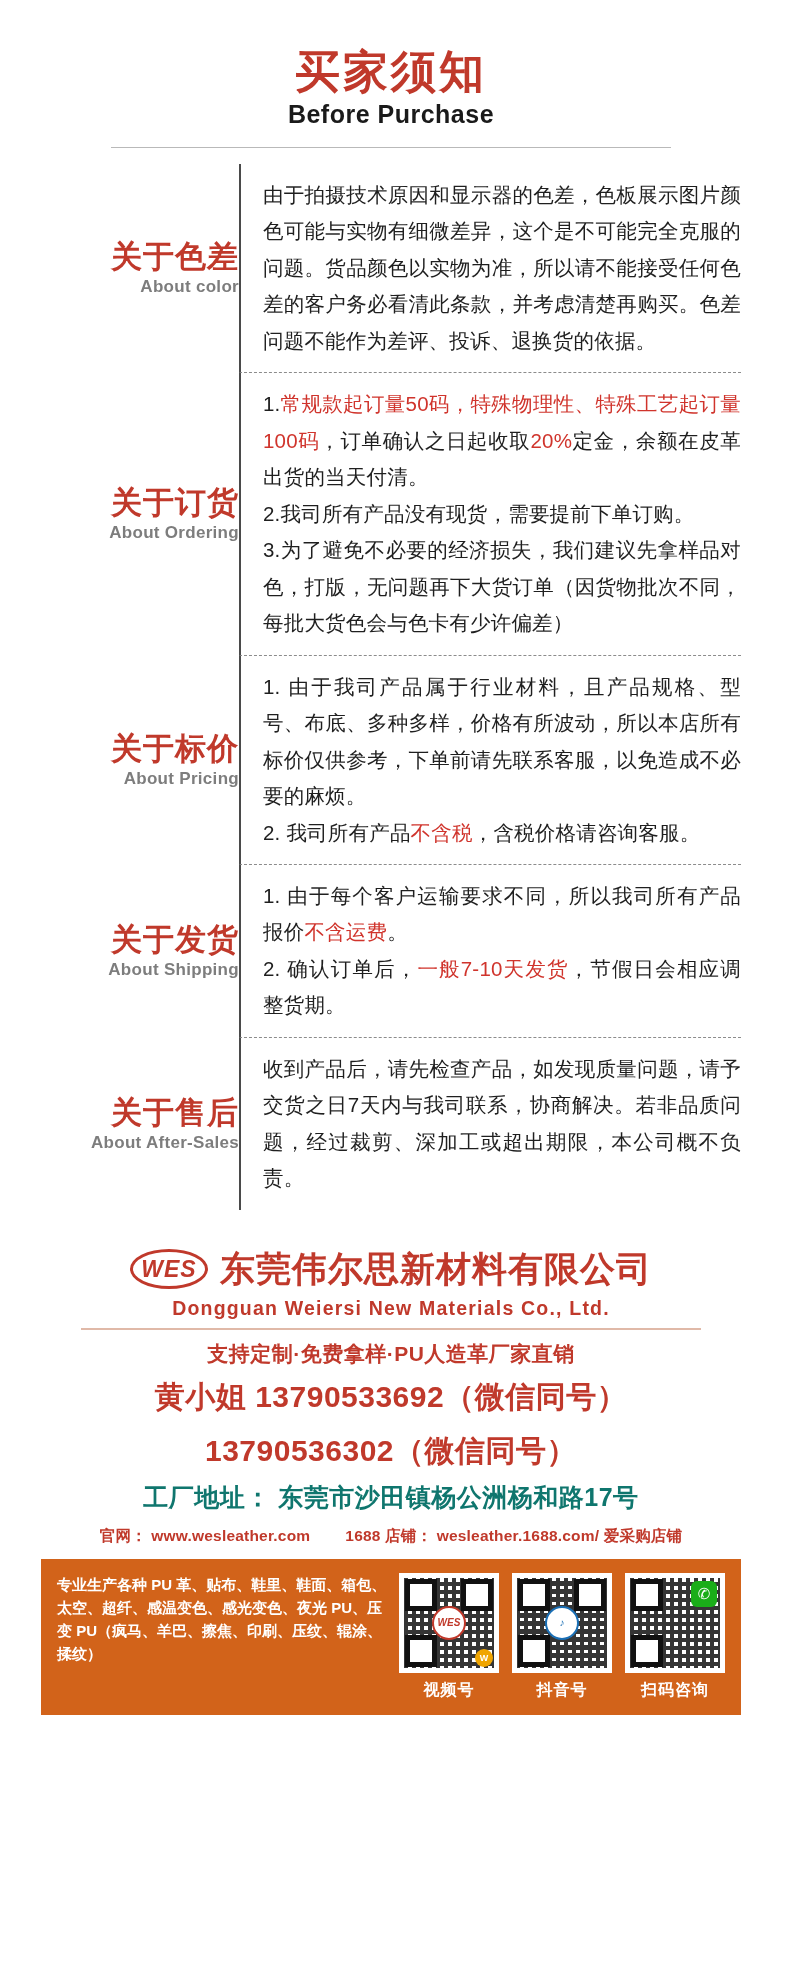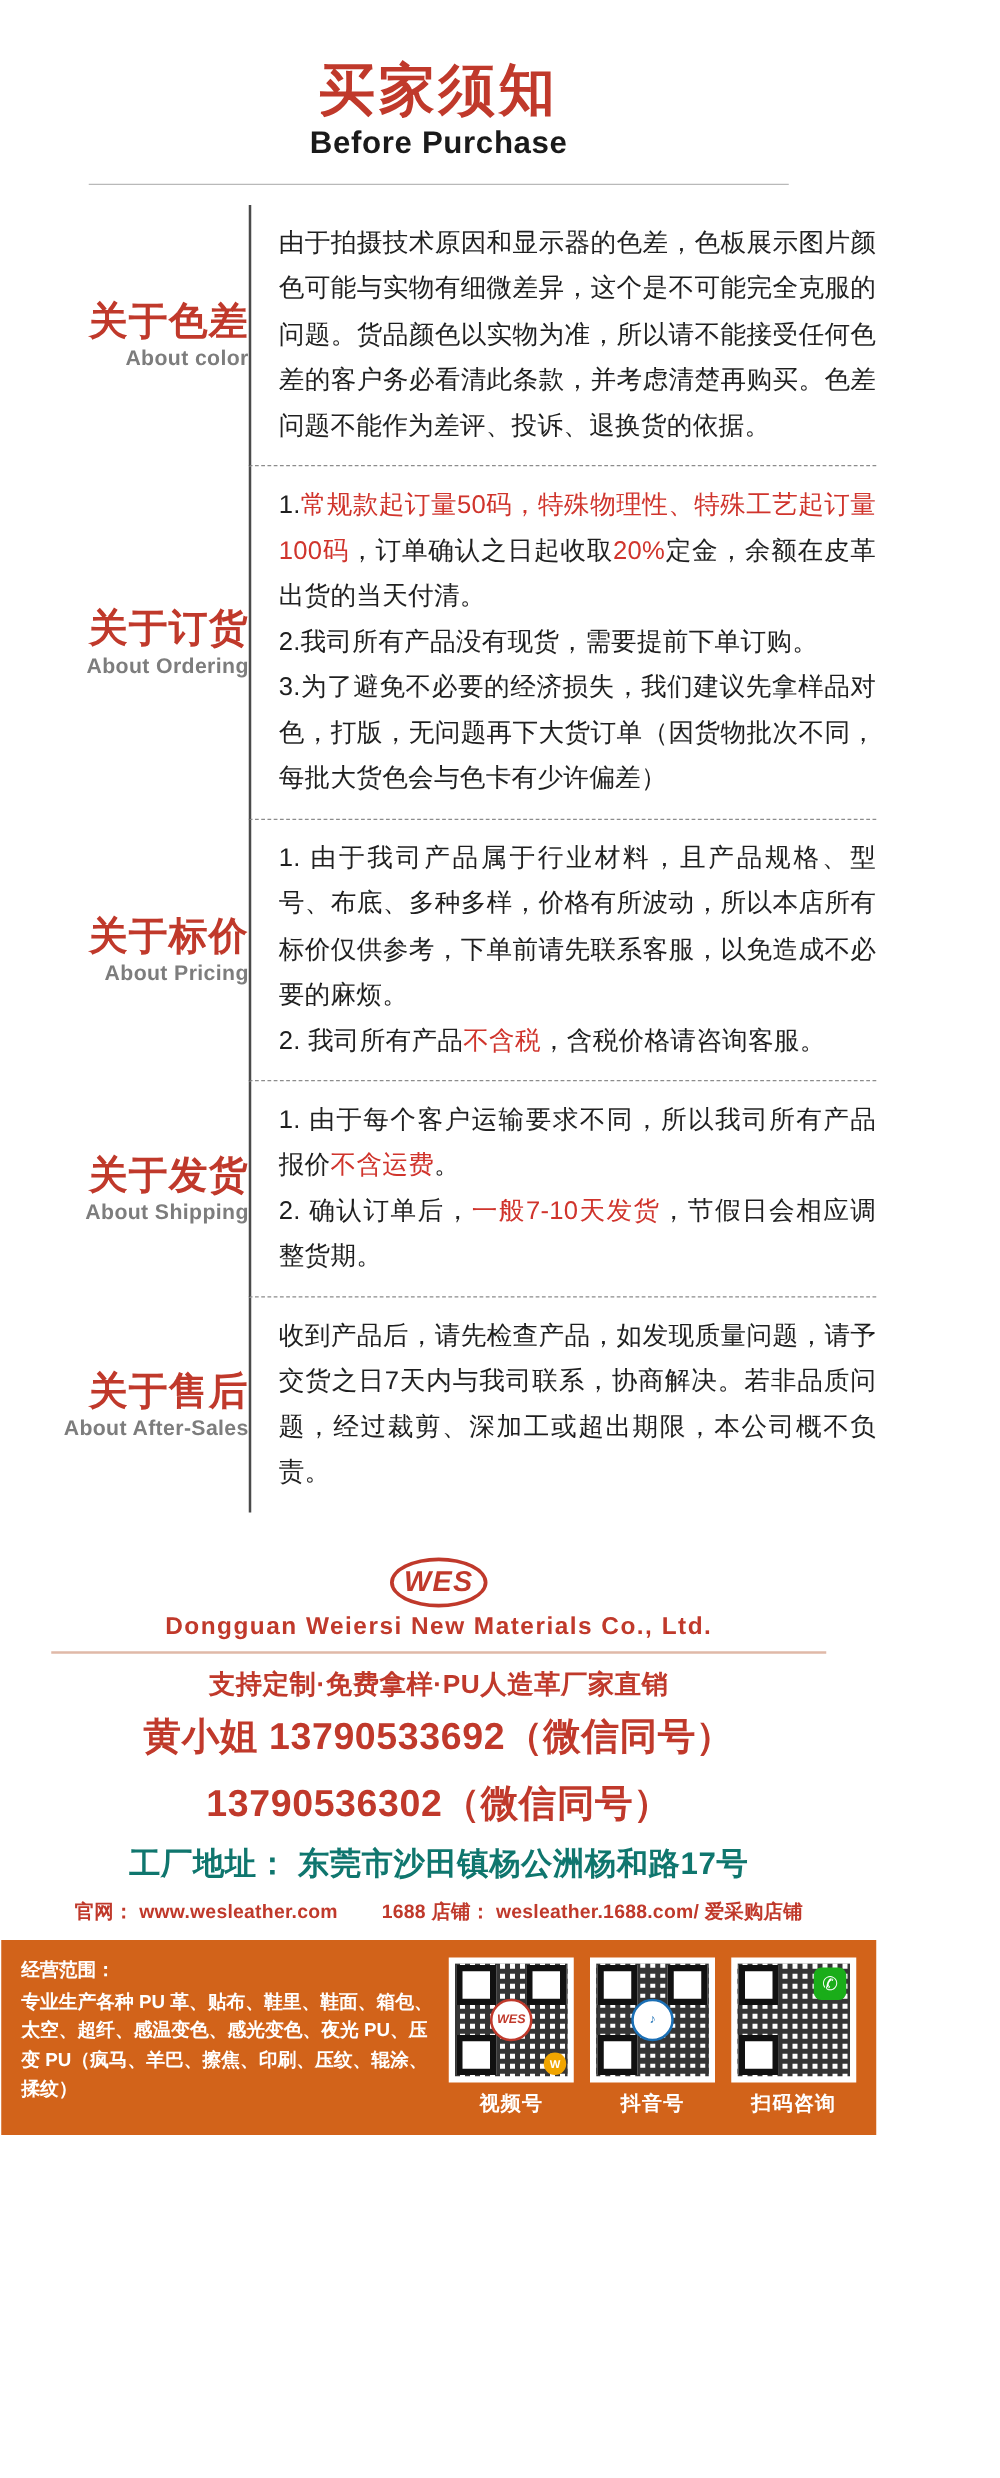--- a/index.html
+++ b/index.html
@@ -13,20 +13,21 @@
     font-family: "Liberation Sans", sans-serif;
     color: #222;
     position: relative;
     overflow: hidden;
   }
   .page {
     width: 702px;
     height: 1982px;
     position: relative;
     background: #fff;
+    padding-left: 40px;
   }
 
   
   .header {
     text-align: center;
     padding-top: 48px;
   }
   .header-cn {
     font-size: 45px;
     font-weight: bold;
@@ -407,39 +408,39 @@
           <span>收到产品后，请先检查产品，如发现质量问题，请予交货之日7天内与我司联系，协商解决。若非品质问题，经过裁剪、深加工或超出期限，本公司概不负责。</span>
         </p>
       </div>
     </div>
 
   </div>
 
   <div class="company">
     <div class="company-name-line">
       <span class="logo-wes">WES</span>
+      <span class="company-cn">东莞伟尔思新材料有限公司</span>
     </div>
     <div class="company-en">Dongguan  Weiersi  New  Materials  Co.,  Ltd.</div>
     <div class="company-rule"></div>
     <div class="company-tagline">支持定制·免费拿样·PU人造革厂家直销</div>
     <div class="contact-line">黄小姐 13790533692（微信同号）</div>
     <div class="contact-line second">13790536302（微信同号）</div>
     <div class="address-line">工厂地址： 东莞市沙田镇杨公洲杨和路17号</div>
     <div class="links-line">
       <span>官网：</span>
       <span>www.wesleather.com</span>
       <span class="sep"></span>
       <span>1688 店铺：</span>
       <span>wesleather.1688.com/ 爱采购店铺</span>
     </div>
   </div>
 
   <div class="footer">
     <div class="footer-left">
-      <div class="footer-title">经营范围：</div>
       <div class="footer-text">专业生产各种 PU 革、贴布、鞋里、鞋面、箱包、太空、超纤、感温变色、感光变色、夜光 PU、压变 PU（疯马、羊巴、擦焦、印刷、压纹、辊涂、揉纹）</div>
     </div>
     <div class="qr-group">
 
       <div class="qr-item">
         <div class="qr-box">
           <div class="qr-pattern"></div>
           <div class="qr-finder tl"></div>
           <div class="qr-finder tr"></div>
           <div class="qr-finder bl"></div>

